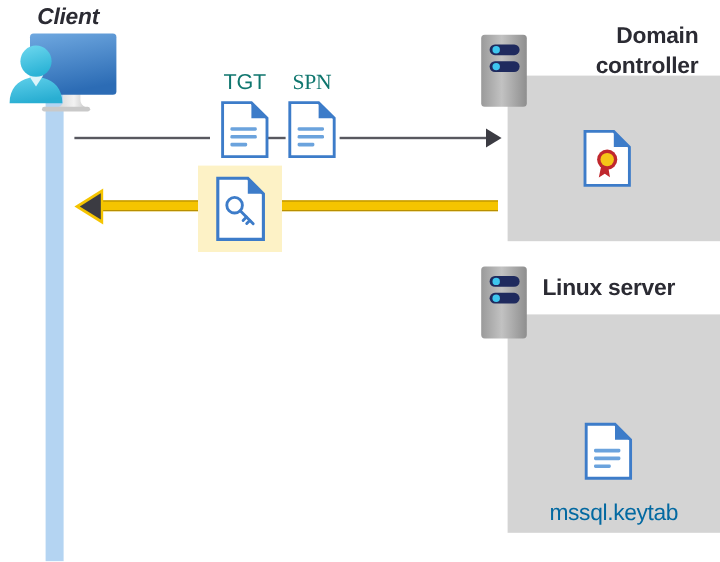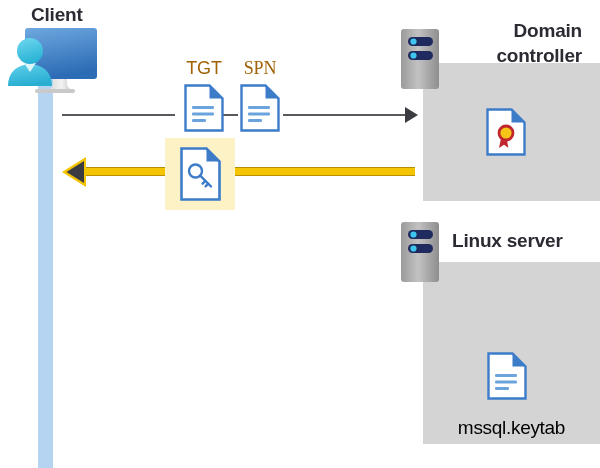--- a/index.html
+++ b/index.html
@@ -22,27 +22,27 @@
   
   .hdr-label {
     font-weight: bold;
     color: #2b2b33;
     font-size: 19px;
     line-height: 23px;
     letter-spacing: -0.2px;
   }
   .file-label {
     font-size: 18px;
-    color: #a16207;
+    color: #0f766e;
     line-height: 20px;
     letter-spacing: -0.2px;
   }
   .caption-label {
     font-size: 19px;
-    color: #000000;
+    color: #0369a1;
     line-height: 22px;
     letter-spacing: -0.3px;
   }
 
   
   .zone-panel {
     background: #d4d4d4;
   }
 
   
@@ -74,21 +74,21 @@
 
   svg { display: block; overflow: visible; }
 </style>
 </head>
 <body>
 
 <div id="canvas">
 
   <div class="abs lifeline" style="left:38px; top:62px; width:15px; height:406px;"></div>
 
-  <div class="abs hdr-label" style="left:31px; top:3px; width:120px;">Client</div>
+  <div class="abs hdr-label" style="left:31px; top:3px; width:120px;font-style:italic;">Client</div>
 
   <div class="abs" style="left:6px; top:26px; width:94px; height:68px;">
     <svg width="94" height="68" viewBox="0 0 94 68">
       <defs>
         <linearGradient id="monGrad" x1="0" y1="0" x2="0.25" y2="1">
           <stop offset="0%" stop-color="#6fa8e0"></stop>
           <stop offset="100%" stop-color="#2c6cb5"></stop>
         </linearGradient>
         <linearGradient id="standGrad" x1="0" y1="0" x2="1" y2="0">
           <stop offset="0%" stop-color="#cfcfcf"></stop>

